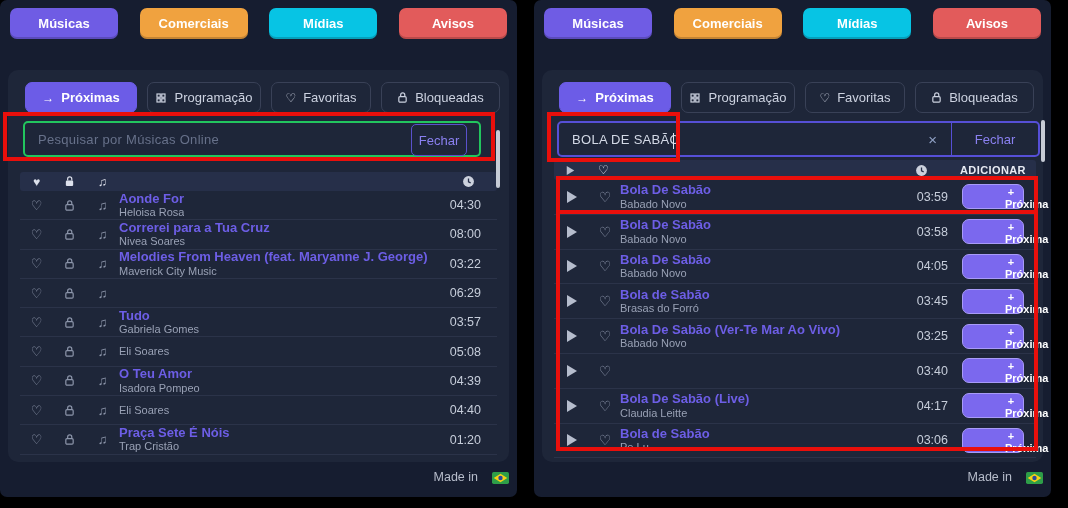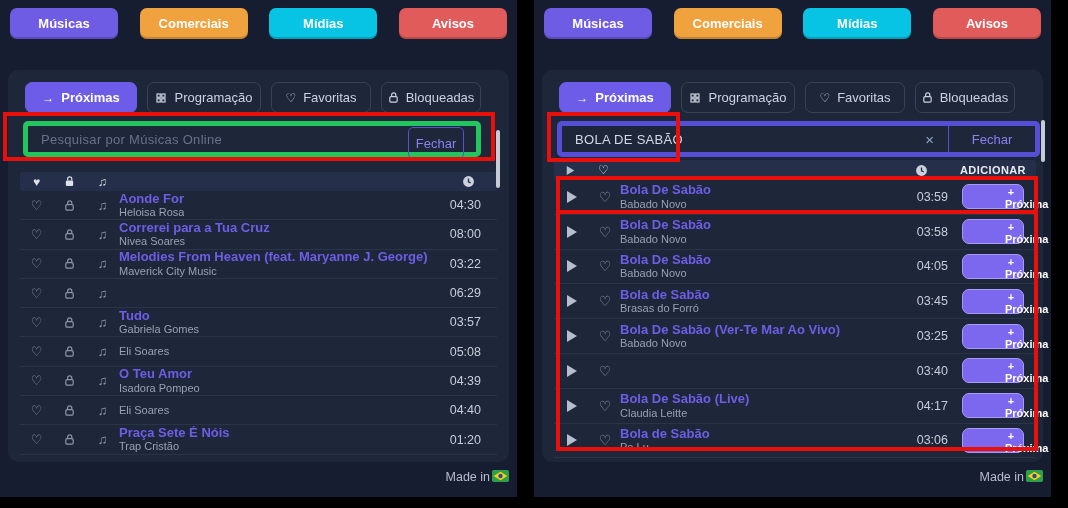--- a/index.html
+++ b/index.html
@@ -1,42 +1,42 @@
 <!DOCTYPE html>
 <html style="--page-bg: #161d30; --card-bg: #1e2639; --head-row-bg: #262f49; --row-border: #2b3349; --accent: #6c5ce7; --add-btn: #7b68ee; --title: #6d5ee6; --annotation: #e90f0b; --close-text: #8a80f0;"><head>
 <meta charset="utf-8">
 <style>
   html,body{margin:0;padding:0;}
   body{
     width:1068px;height:508px;position:relative;overflow:hidden;
     background:#000;font-family:"Liberation Sans",sans-serif;
     -webkit-font-smoothing:antialiased;
   }
-  .panel{position:absolute;top:0;width:517px;height:497px;background:var(--page-bg,#161d30);}
+  .panel{position:absolute;top:0;width:517px;height:497px;background:var(--page-bg,#161d30);border-radius:7px;}
   #panel-left{left:0;} #panel-right{left:534px;}
 
   
   .cat-row{position:absolute;top:8px;left:0;right:0;display:flex;justify-content:space-between;padding:0 10px;}
   .cat-btn{width:108px;height:31px;border:none;border-radius:7px;color:#fff;font-weight:700;
     font-size:13px;font-family:inherit;box-shadow:inset 0 -2px 0 rgba(0,0,0,.18);cursor:pointer;}
 
   
   .card{position:absolute;left:8px;top:70px;width:501px;height:392px;background:var(--card-bg,#1e2639);border-radius:10px;}
 
   
   .tabs{position:absolute;left:17px;top:12px;display:flex;gap:10px;}
   .tab{height:31px;box-sizing:border-box;display:flex;align-items:center;justify-content:center;gap:7px;
     border-radius:7px;font-size:13px;color:#ccd2e0;border:1px solid #394157;background:transparent;
     font-family:inherit;cursor:pointer;}
   .tab .tic{font-size:12px;display:flex;align-items:center;color:inherit;}
-  .tab.w1{width:112px;} .tab.w2{width:114px;} .tab.w3{width:100px;} .tab.w4{width:100px;}
+  .tab.w1{width:112px;} .tab.w2{width:114px;} .tab.w3{width:100px;} .tab.w4{width:119px;}
   .tab.active{background:var(--accent,#6c5ce7);border-color:var(--accent,#6c5ce7);color:#fff;font-weight:600;}
 
   
-  .search-box{position:absolute;top:51px;left:15px;height:36px;box-sizing:border-box;border:5px solid #22c55e;
+  .search-box{position:absolute;top:51px;left:15px;height:36px;box-sizing:border-box;border:2px solid #22c55e;
     border-radius:5px;display:flex;align-items:center;background:transparent;}
   #panel-left .search-box{width:458px;}
   #panel-right .search-box{width:483px;border-color:#564fd6;}
   .search-input{flex:1;min-width:0;background:transparent;border:none;outline:none;color:#d3d9e6;
     font-size:13px;padding:0 0 0 13px;font-family:inherit;letter-spacing:.3px;}
   .search-input::placeholder{color:#67718a;opacity:1;}
   .caret{position:absolute;left:114px;top:10px;width:1px;height:16px;background:#e2e6f0;}
   .close-btn-left{position:absolute;right:12px;top:1px;width:56px;height:32px;box-sizing:border-box;
     border:1px solid #5a51cc;border-radius:5px;background:transparent;color:var(--close-text,#8a80f0);
     font-size:13px;font-family:inherit;cursor:pointer;}
@@ -69,21 +69,21 @@
   #panel-right .dur{width:42px;text-align:right;}
   .add-btn{width:62px;height:25px;border-radius:7px;background:var(--add-btn,#7b68ee);border:1px solid #a89bf8;
     color:#fff;font-size:11px;font-weight:600;font-family:inherit;margin:0 12px 0 14px;cursor:pointer;padding-left:42px;}
 
   
   .sbar{position:absolute;width:4px;border-radius:2px;background:#c7ccd6;z-index:3;}
   #panel-left .sbar{left:496px;top:130px;height:58px;}
   #panel-right .sbar{left:507px;top:120px;height:42px;}
 
   
-  .footer{position:absolute;right:8px;top:470px;display:flex;align-items:flex-start;gap:2px;color:#b7bdcb;font-size:12.5px;}
+  .footer{position:absolute;right:8px;top:470px;display:flex;align-items:flex-end;gap:14px;color:#b7bdcb;font-size:12.5px;}
 
   
   .ann{position:absolute;border:4px solid var(--annotation,#e90f0b);box-sizing:border-box;z-index:6;pointer-events:none;}
   #ann-left-search{left:3px;top:112px;width:492px;height:49px;}
   #ann-right-input{left:13px;top:112px;width:133px;height:50px;}
   #ann-right-list{left:22px;top:176px;width:482px;height:275px;}
   #ann-right-row1{left:22px;top:176px;width:482px;height:38px;}
 
   svg{display:block;}
 </style>

